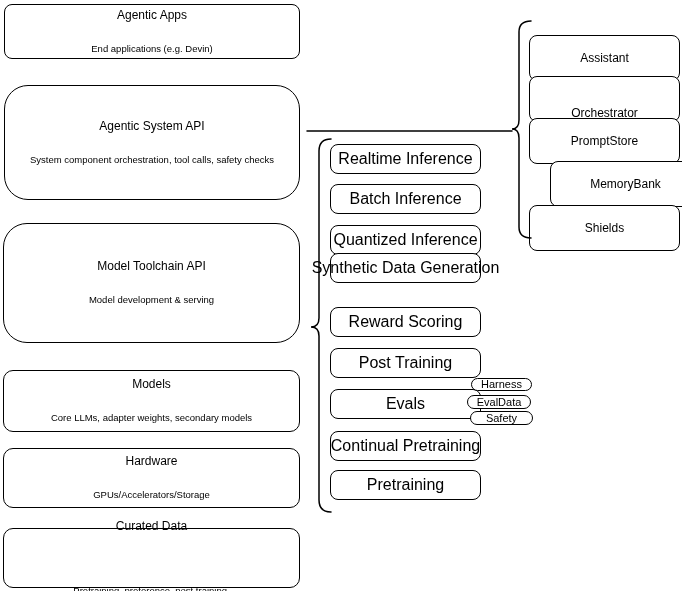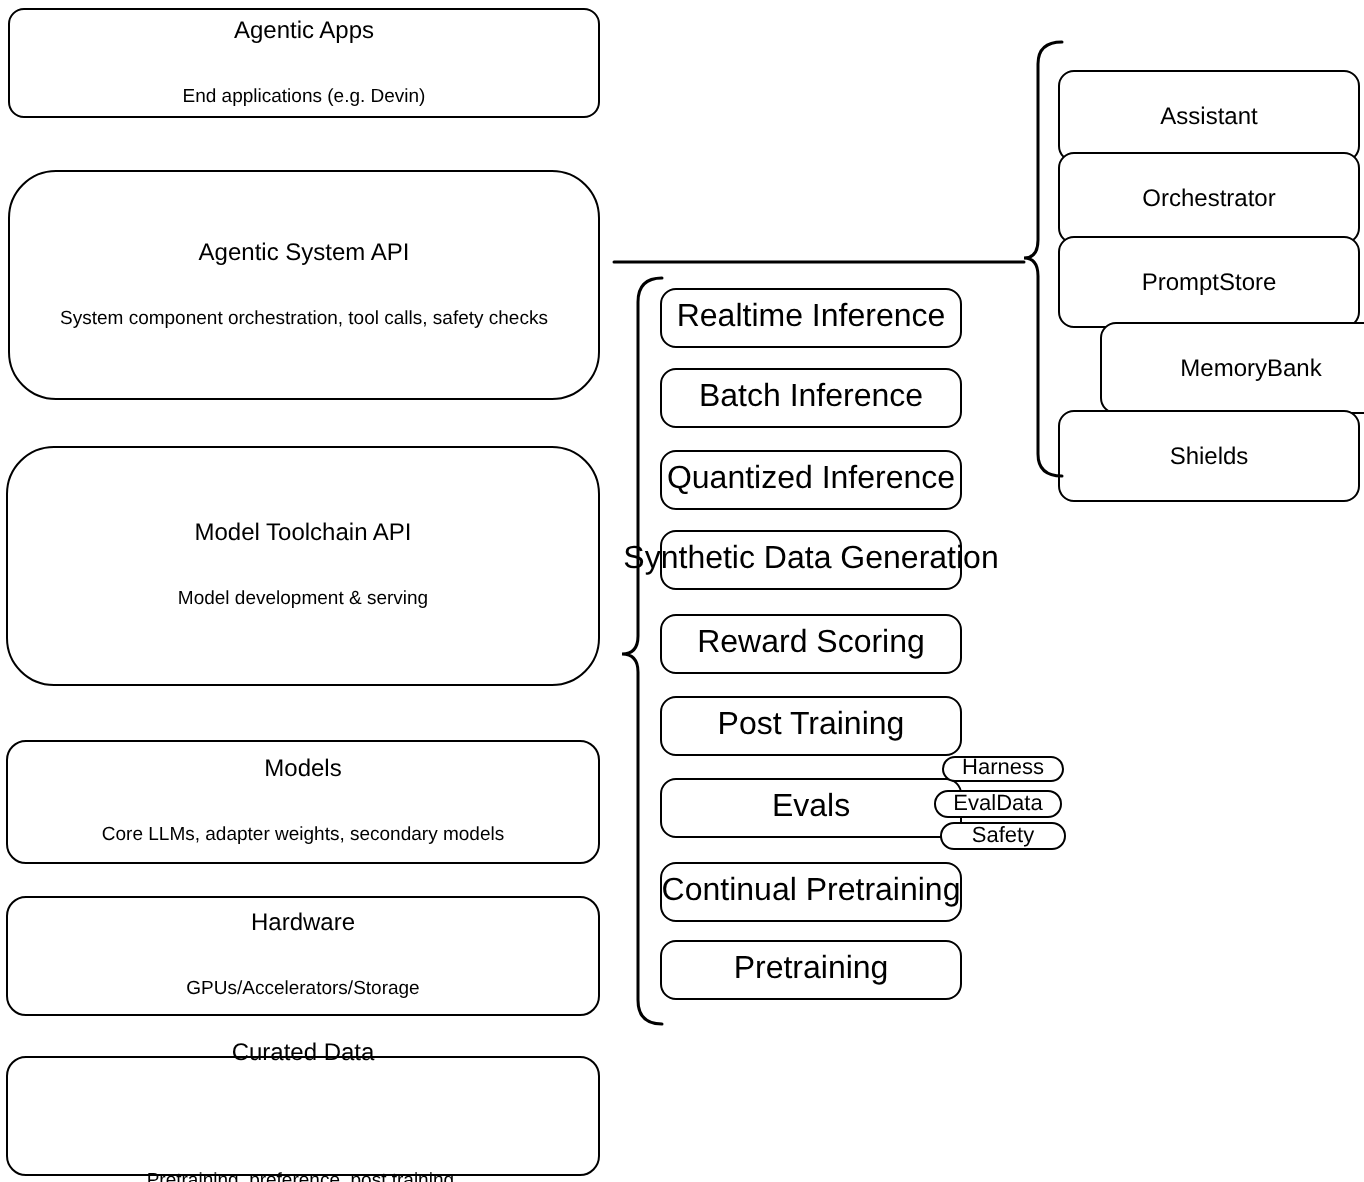--- a/index.html
+++ b/index.html
@@ -32,42 +32,42 @@
   .ln2 { left: 4px;  top: 85px;  width: 296px; height: 115px; border-radius: 24px; }
   .ln3 { left: 3px;  top: 223px; width: 297px; height: 120px; border-radius: 24px; }
   .ln4 { left: 3px;  top: 370px; width: 297px; height: 62px;  border-radius: 10px; }
   .ln5 { left: 3px;  top: 448px; width: 297px; height: 60px;  border-radius: 10px; }
   .ln6 { left: 3px;  top: 528px; width: 297px; height: 60px;  border-radius: 10px; gap: 31px; }
 
   
   .mid { left: 330px; width: 151px; height: 30px; border-radius: 8px; }
   .mid .title { font-size: 16px; }
   .m1 { top: 144px; } .m2 { top: 184px; } .m3 { top: 225px; }
-  .m4 { top: 265px; justify-content: center; } .m5 { top: 307px; } .m6 { top: 348px; }
+  .m4 { top: 253px; justify-content: center; } .m5 { top: 307px; } .m6 { top: 348px; }
   .m7 { top: 389px; } .m8 { top: 431px; } .m9 { top: 470px; }
 
   
   .pill {
     position: absolute;
     box-sizing: border-box;
     background: #ffffff;
     border: 1.5px solid #000000;
     border-radius: 999px;
     display: flex; align-items: center; justify-content: center;
     font-size: 11px; line-height: 1;
     z-index: 3;
   }
   .p1 { left: 471px; top: 378px; width: 61px; height: 13px; }
   .p2 { left: 467px; top: 395px; width: 64px; height: 14px; }
   .p3 { left: 470px; top: 411px; width: 63px; height: 14px; }
 
   
   .rt { left: 529px; width: 151px; height: 46px; border-radius: 8px; }
   .rt .title { font-size: 12px; }
-  .r1 { top: 35px; } .r2 { top: 76px; } .r3 { top: 118px; }
+  .r1 { top: 35px; } .r2 { top: 76px; justify-content: flex-end; } .r3 { top: 118px; }
   .r4 { top: 161px; margin-left: 21px; } .r5 { top: 205px; }
 
   svg.wires { position: absolute; inset: 0; z-index: 2; pointer-events: none; }
 </style>
 </head>
 <body>
 
 <div id="canvas">
 
   <svg class="wires" width="682" height="591" viewBox="0 0 682 591">

